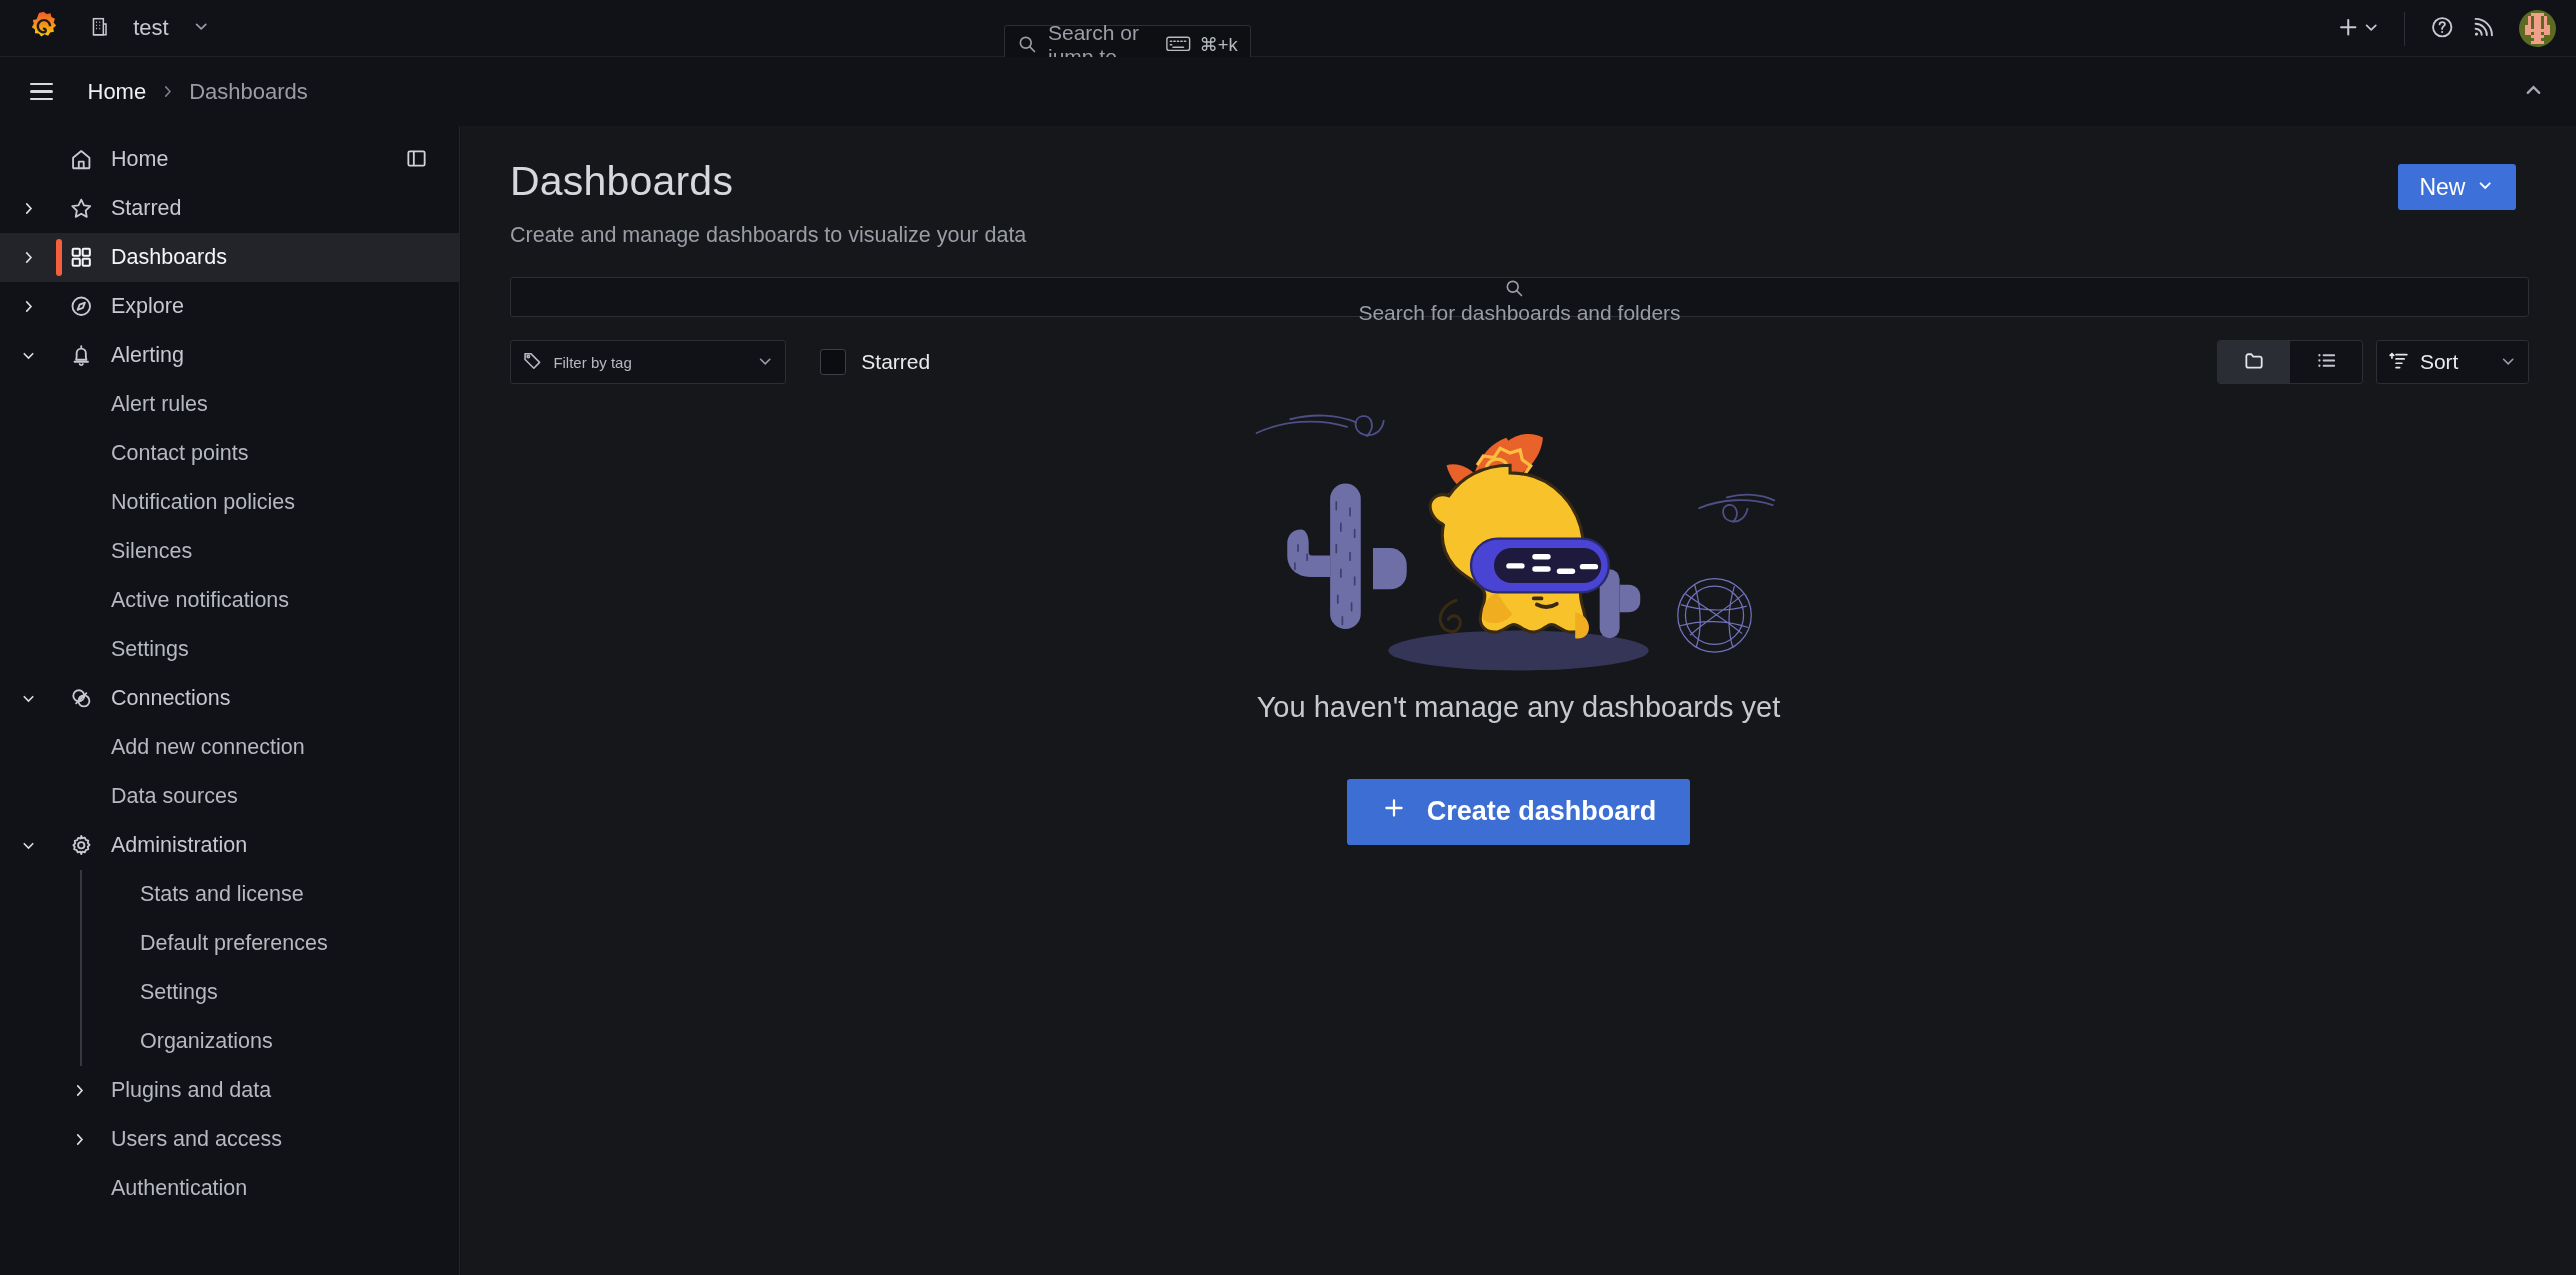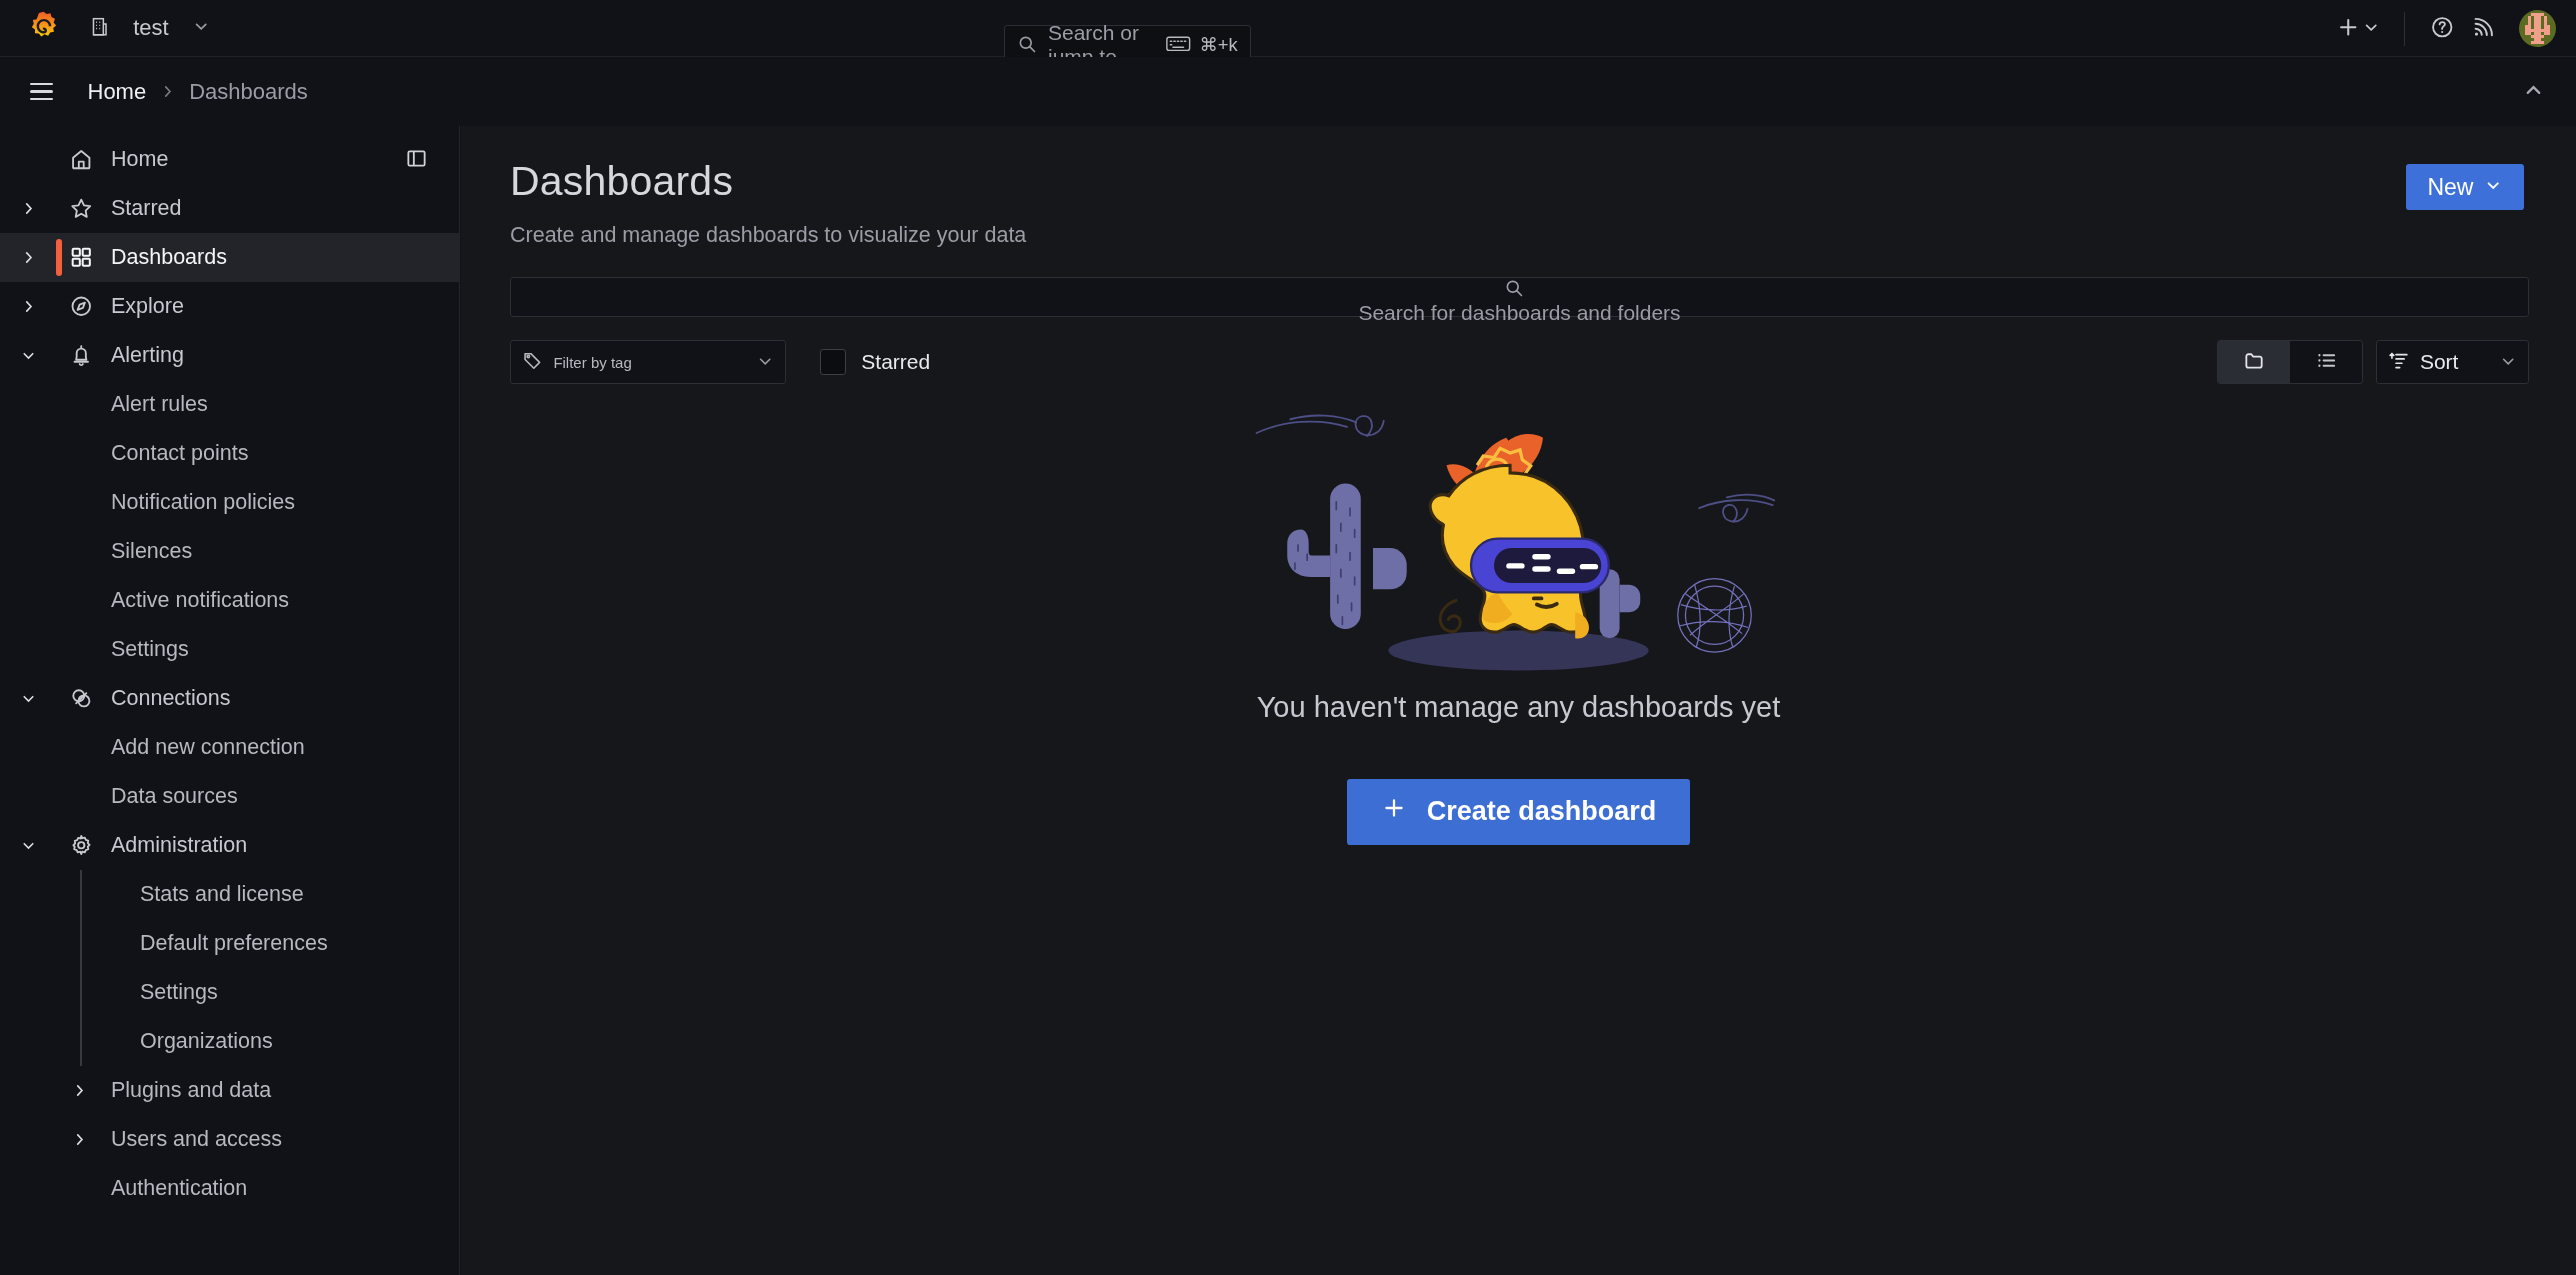--- a/index.html
+++ b/index.html
@@ -116,21 +116,21 @@
   
   .main {
     position: absolute; left: 461px; top: 126px;
     width: 2115px; height: 1150px; background: #16171b;
     overflow: hidden;
   }
   .page-head { position: relative; padding: 32px 48px 0 49px; }
   .page-title { font-size: 41px; color: #d6d8de; font-weight: 400; letter-spacing: 0.2px; }
   .page-sub { margin-top: 18.4px; font-size: 21.5px; color: #9a9da6; }
   .new-btn {
-    position: absolute; right: 52px; top: 38px;
+    position: absolute; right: 60px; top: 38px;
     background: #3d71d9; color: #ffffff; border: none; border-radius: 3.1px;
     height: 46px; padding: 0 21.5px; font-size: 23px; font-weight: 500;
     display: flex; align-items: center; gap: 10.7px; cursor: pointer;
     font-family: "Liberation Sans", sans-serif;
   }
 
   .searchrow { margin: 29px 49px 0 49px; }
   .dash-search {
     width: 2019px; height: 40px; background: #111217;
     border: 0.8px solid #2c2f36; border-radius: 3.1px;

